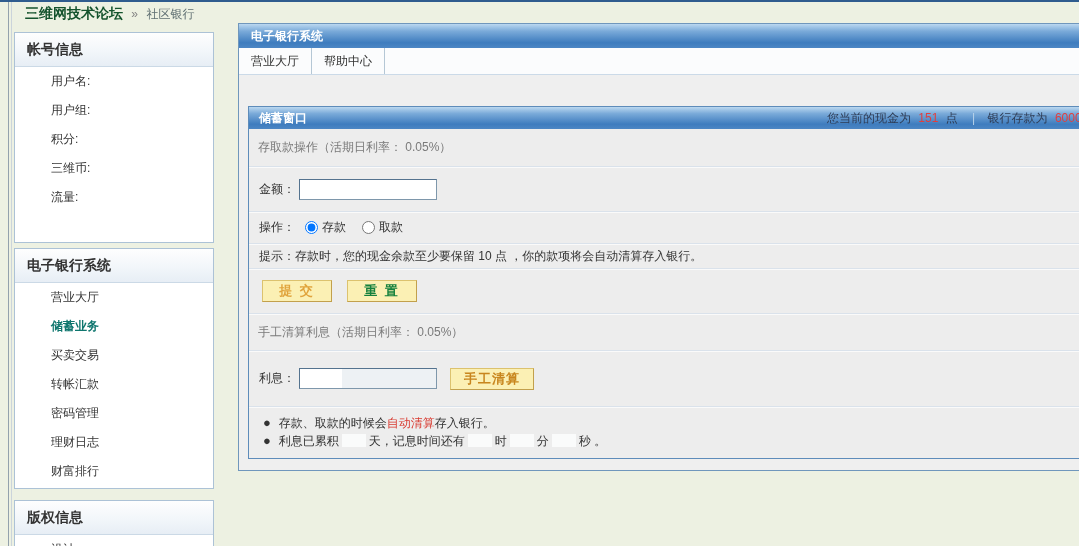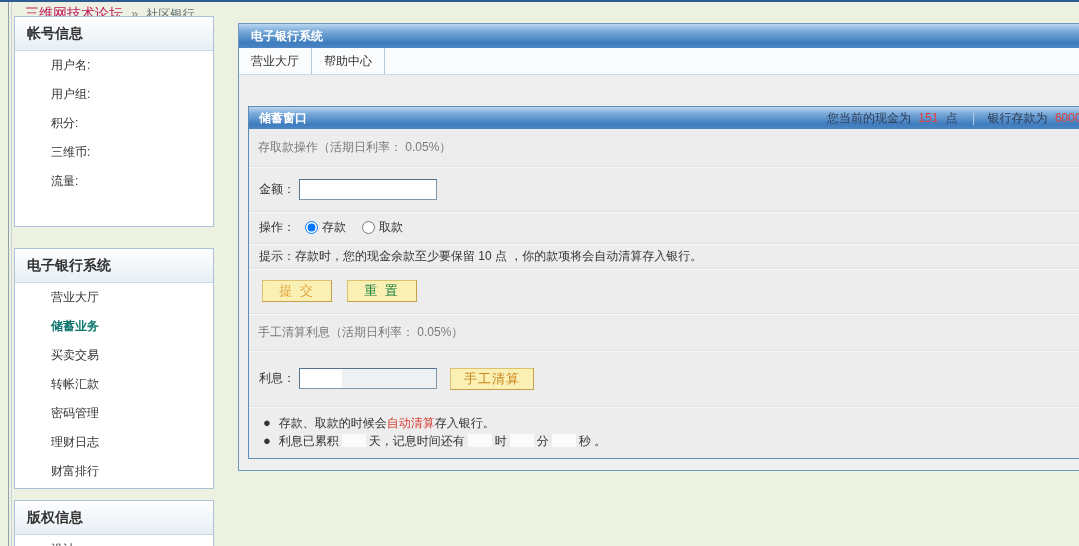--- a/index.html
+++ b/index.html
@@ -6,31 +6,31 @@
   body{
     width:1079px;height:546px;overflow:hidden;position:relative;
     background:#EDF1E2;color:#333;
     font-family:"Liberation Sans","DejaVu Sans",sans-serif;font-size:12px;
   }
   .topline{position:absolute;top:0;left:0;width:1079px;height:2px;background:#2F5C8E;}
   .leftrail{position:absolute;top:2px;left:8px;width:2px;height:544px;
     border-left:1px solid #93A1AC;border-right:1px solid #CBD4DB;}
   
   .breadcrumb{position:absolute;top:5px;left:25px;white-space:nowrap;}
-  .breadcrumb .forum{color:#be185d;font-weight:normal;font-size:14px;cursor:pointer;}
+  .breadcrumb .forum{color:#14532d;font-weight:bold;font-size:14px;cursor:pointer;}
   .breadcrumb .sep{color:#848484;margin:0 5px;}
   .breadcrumb .cur{color:#5F6F72;}
   
   .sidebox{position:absolute;left:14px;width:198px;background:#fff;border:1px solid #ACC2D6;overflow:hidden;}
   .sidebox .hd{height:33px;line-height:33px;padding-left:12px;font-size:14px;font-weight:bold;color:#333;
     background:linear-gradient(180deg,#FEFEFE 0%,#F2F6FA 55%,#E7EEF5 100%);border-bottom:1px solid #CBD9E6;}
   .sidebox .item{height:29px;line-height:29px;padding-left:36px;color:#333;}
   .sidebox .item.link{cursor:pointer;}
   .sidebox .item.active{font-weight:bold;color:#0f766e;}
-  #box-account{top:16px;height:209px;}
+  #box-account{top:32px;height:209px;}
   #box-bank{top:248px;height:239px;}
   #box-copyright{top:500px;height:60px;}
   
   .panel{position:absolute;left:238px;top:23px;width:950px;height:446px;
     border:1px solid #7097BC;background:#EFEFEF;}
   .bluebar{background:linear-gradient(180deg,#BBD8F0 0%,#7AAAD9 30%,#3E7CBE 78%,#4C86C4 100%);}
   .panel-hd{height:24px;line-height:24px;color:#fff;font-weight:bold;padding-left:12px;}
   .tabs{height:26px;background:#FBFCFD;border-bottom:1px solid #CBDAE8;display:flex;}
   .tab{line-height:26px;padding:0 12px;border-right:1px solid #B5C7D5;color:#333;cursor:pointer;}
   
@@ -49,21 +49,21 @@
   .r-op{height:31px;display:flex;align-items:center;padding-left:10px;}
   .r-hint{height:24px;line-height:24px;padding-left:10px;}
   .r-buttons{height:44px;display:flex;align-items:center;padding-left:13px;}
   .r-interest{height:55px;display:flex;align-items:center;padding-left:10px;}
   .r-notes{padding:7px 0 0 12px;border-bottom:none;box-shadow:none;}
   .txt{width:130px;height:17px;border:1px solid #7E97AB;border-top-color:#54738F;border-left-color:#54738F;
     background:#fff;margin-left:4px;padding:1px 3px;font-size:12px;font-family:inherit;}
   .txt-interest{background:linear-gradient(90deg,#FFFFFF 0px,#FFFFFF 42px,#EDF1F4 42px);}
   .ybtn{width:70px;height:22px;background:#FBF0B4;border:1px solid #DCC26E;
     border-bottom-color:#C2A04C;border-right-color:#C2A04C;
-    font-size:13px;font-weight:normal;letter-spacing:2px;cursor:pointer;font-family:inherit;line-height:18px;}
+    font-size:13px;font-weight:bold;letter-spacing:2px;cursor:pointer;font-family:inherit;line-height:18px;}
   #btn-submit{color:#E0A33C;margin-right:15px;}
   #btn-reset{color:#15803d;}
   #btn-settle{width:84px;color:#C8861E;margin-left:13px;letter-spacing:1px;}
   .radio{margin:0 4px 0 10px;}
   .radio-label{margin-right:6px;cursor:pointer;}
   .note{line-height:18px;color:#333;}
   .note .dot{margin:0 8px 0 2px;font-size:13px;}
   .red{color:#D93A30;}
   .gap{display:inline-block;width:24px;height:13px;background:#FAFBFB;vertical-align:-2px;margin:0 3px;}
 </style>

